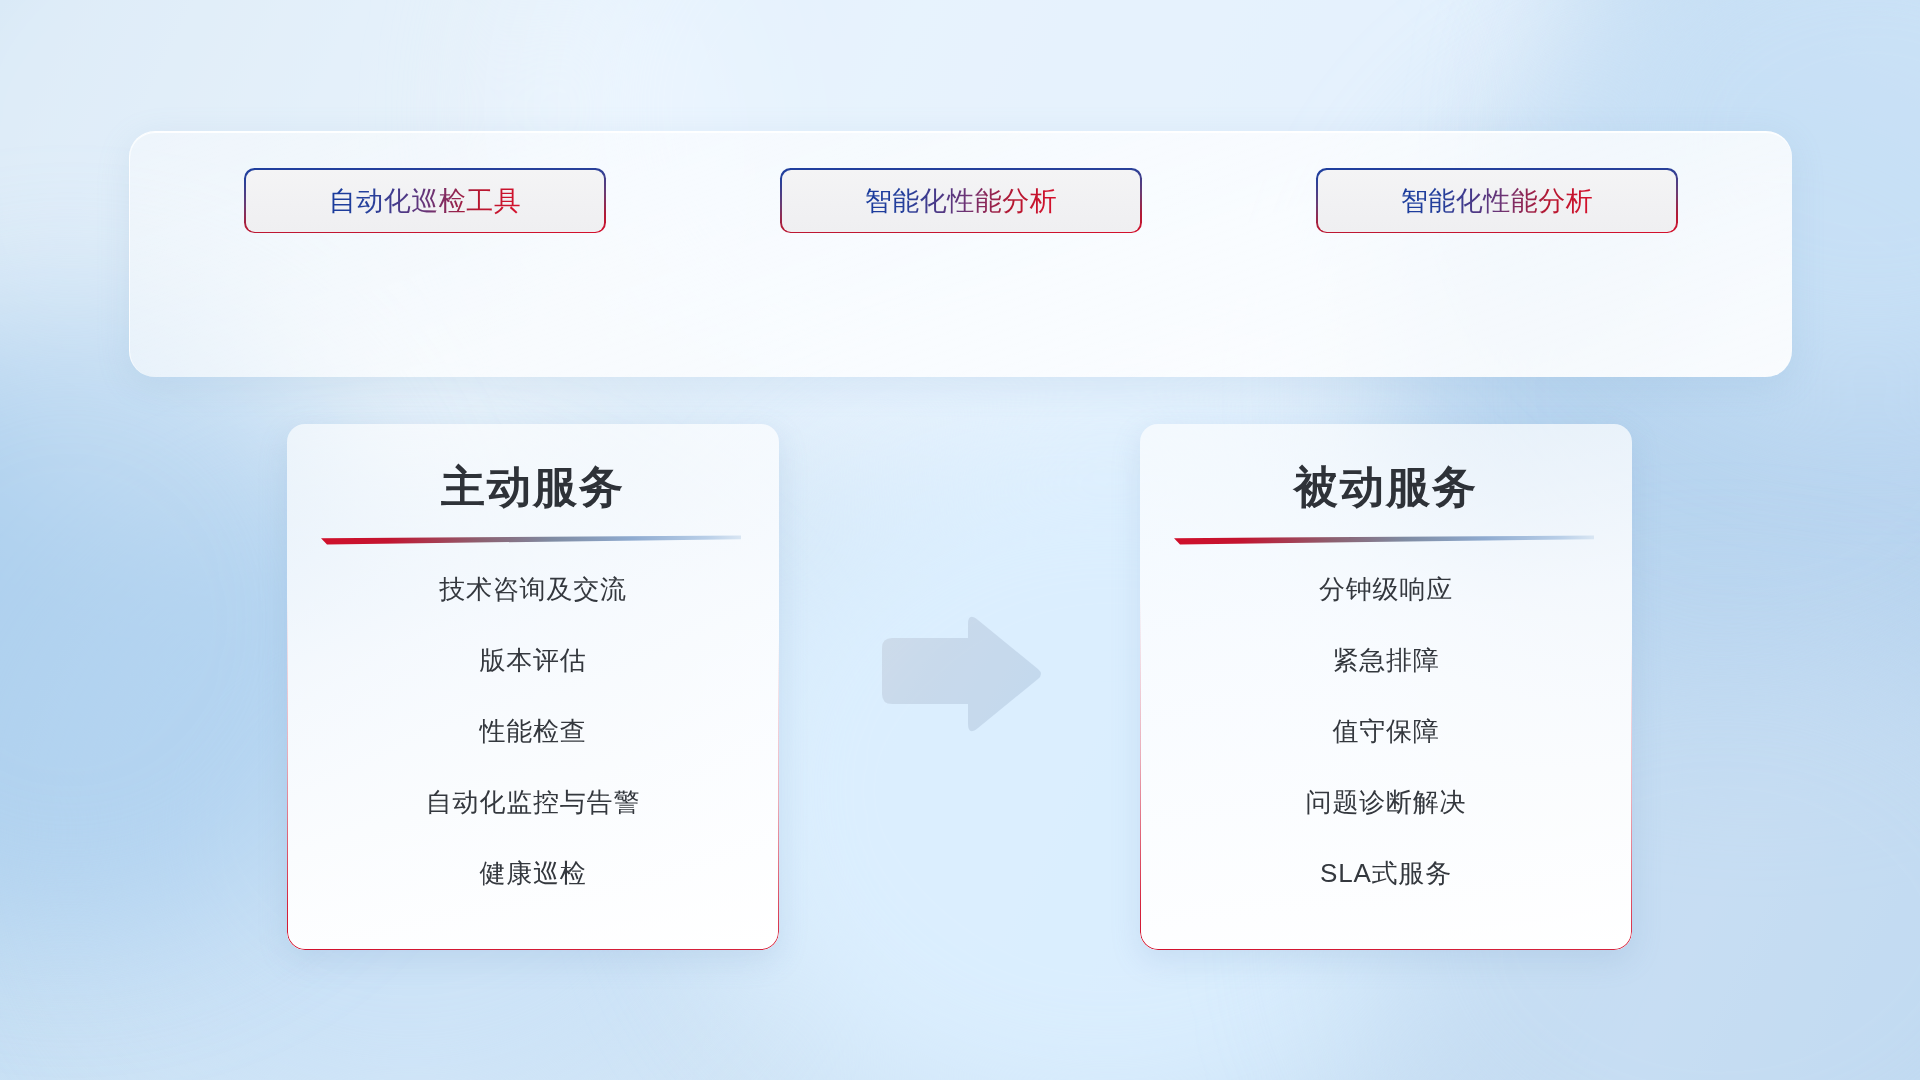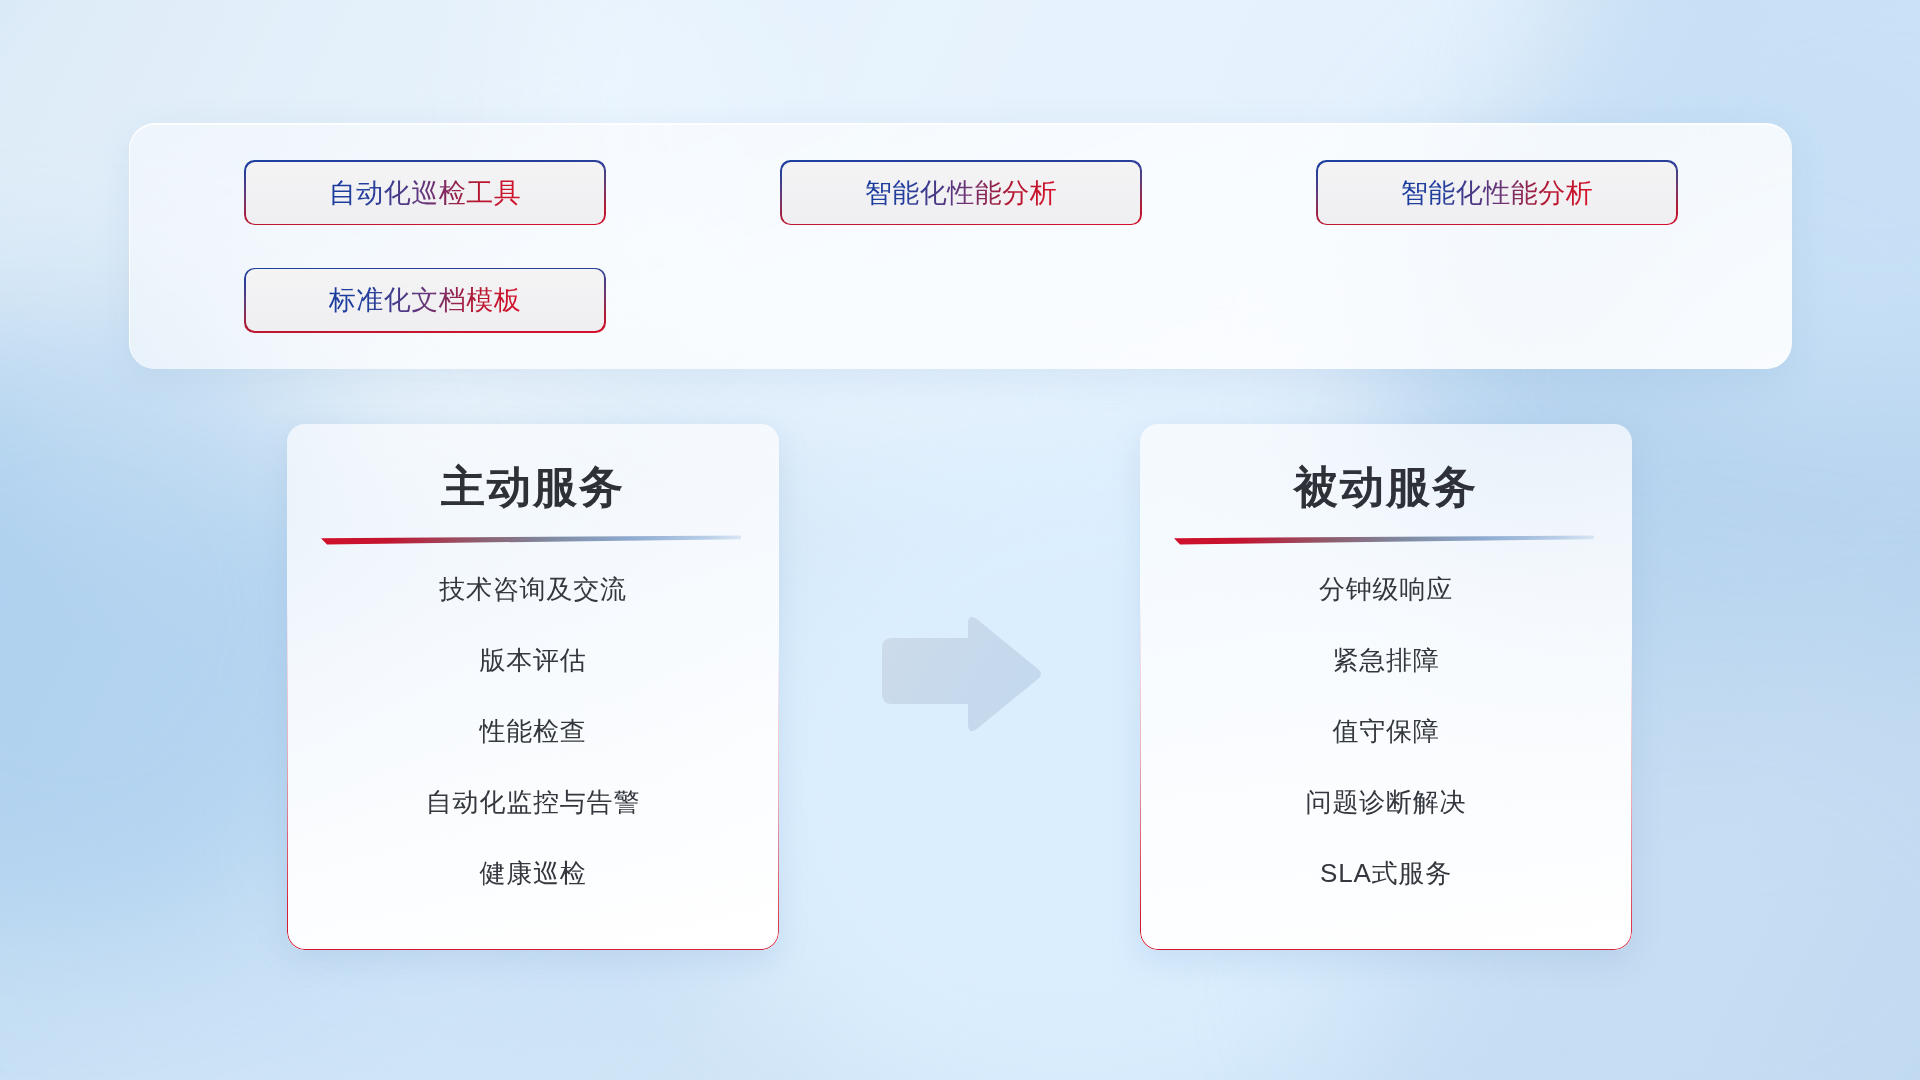--- a/index.html
+++ b/index.html
@@ -20,21 +20,21 @@
   .b2{left:520px;top:-300px;width:1100px;height:820px;background:rgba(236,246,255,.75);}
   .b3{left:1380px;top:40px;width:760px;height:700px;background:rgba(173,205,236,.55);}
   .b4{left:60px;top:520px;width:700px;height:620px;background:rgba(198,224,246,.6);}
   .b5{left:700px;top:430px;width:820px;height:720px;background:rgba(221,240,255,.85);}
   .b6{left:1340px;top:620px;width:760px;height:620px;background:rgba(196,221,243,.55);}
   .b7{left:-240px;top:300px;width:620px;height:640px;background:rgba(160,200,236,.5);}
   .b8{left:1560px;top:-120px;width:620px;height:520px;background:rgba(205,228,248,.7);}
 
   
   #tag-panel{
-    position:absolute;left:129px;top:123px;width:1662px;height:245px;
+    position:absolute;left:129px;top:131px;width:1662px;height:245px;
     border-radius:26px;
     background:linear-gradient(160deg,rgba(255,255,255,.42) 0%,rgba(255,255,255,.70) 45%,rgba(255,255,255,.90) 100%);
     border-top:1px solid rgba(255,255,255,.85);
     border-left:1px solid rgba(255,255,255,.7);
     box-shadow:0 8px 34px rgba(120,160,200,.16), inset 0 1px 0 rgba(255,255,255,.9);
   }
   #tag-grid{
     position:absolute;left:0;top:0;right:0;bottom:0;
     display:grid;
     grid-template-columns:repeat(3,1fr);
@@ -134,25 +134,20 @@
           <span class="tag-label">智能化性能分析</span>
         </div>
       </div>
 
       <div class="tag-wrap">
         <div class="tag">
           <span class="tag-label">智能化性能分析</span>
         </div>
       </div>
 
-      <div class="tag-wrap">
-        <div class="tag">
-          <span class="tag-label">标准化文档模板</span>
-        </div>
-      </div>
 
 
     </div>
   </div>
 
   <div class="card" id="card-active">
     <div class="card-title">主动服务</div>
 
     <svg class="card-divider" viewBox="0 0 420 12" preserveAspectRatio="none">
       <defs>

